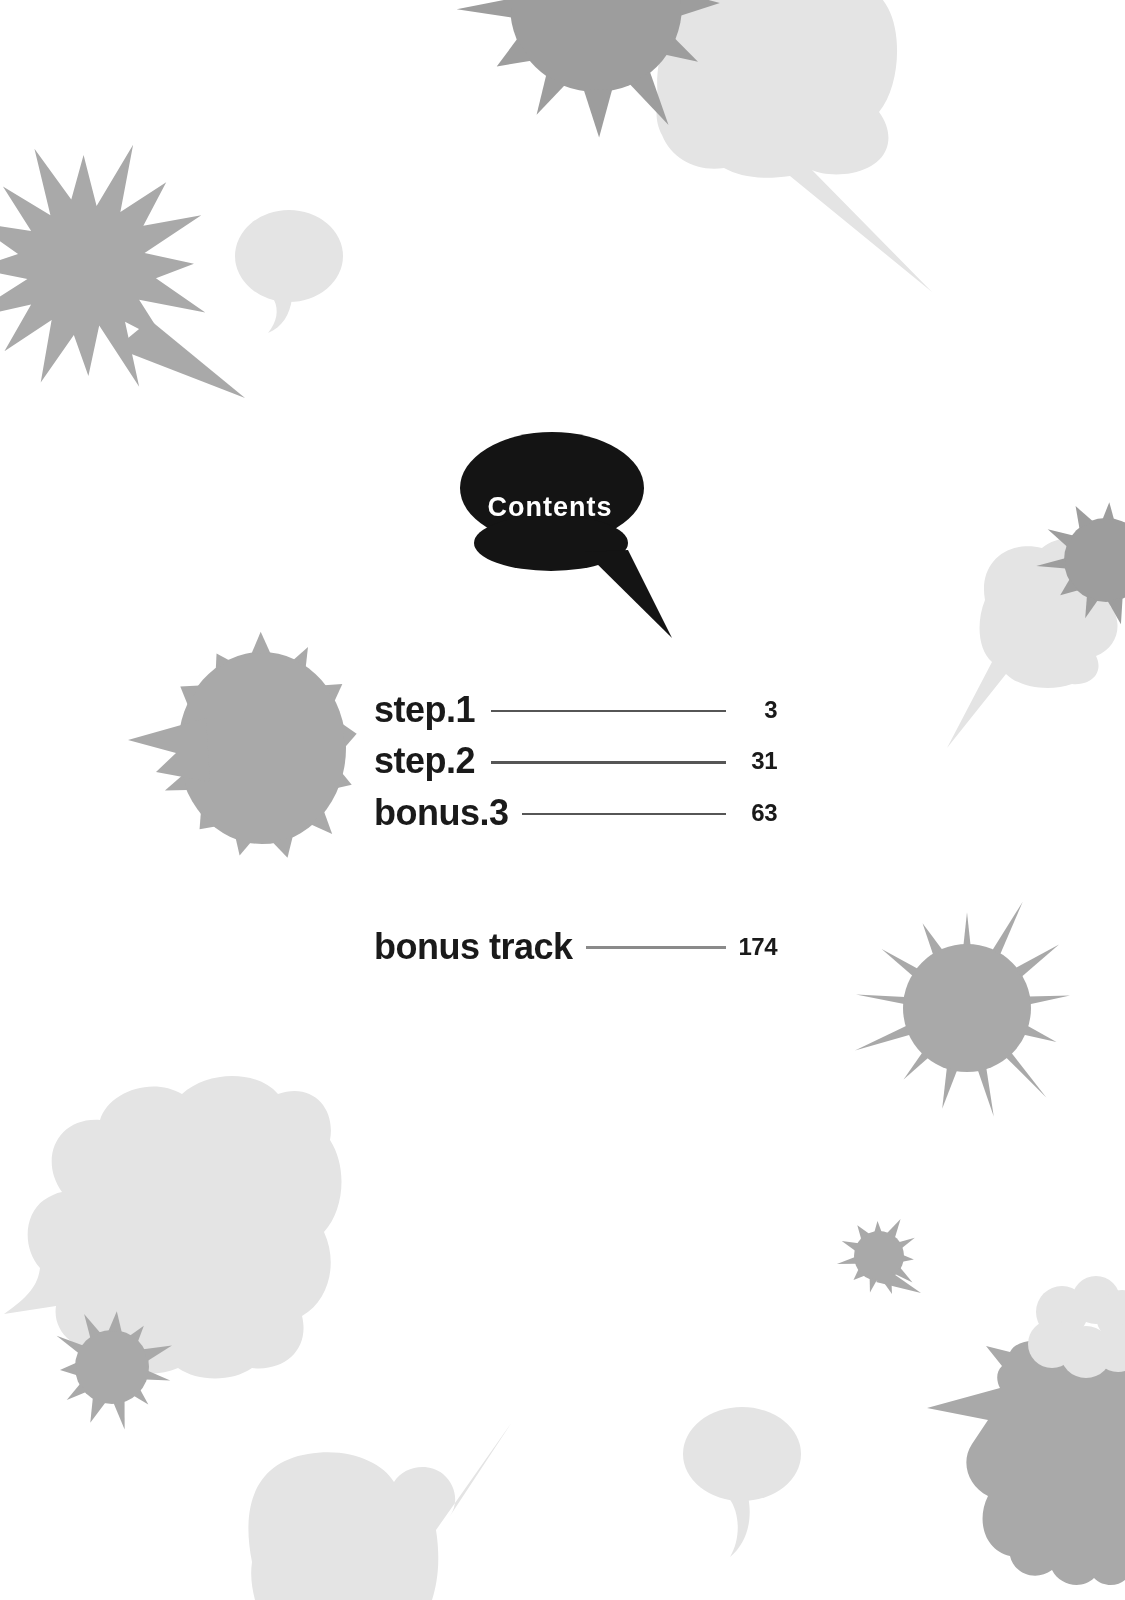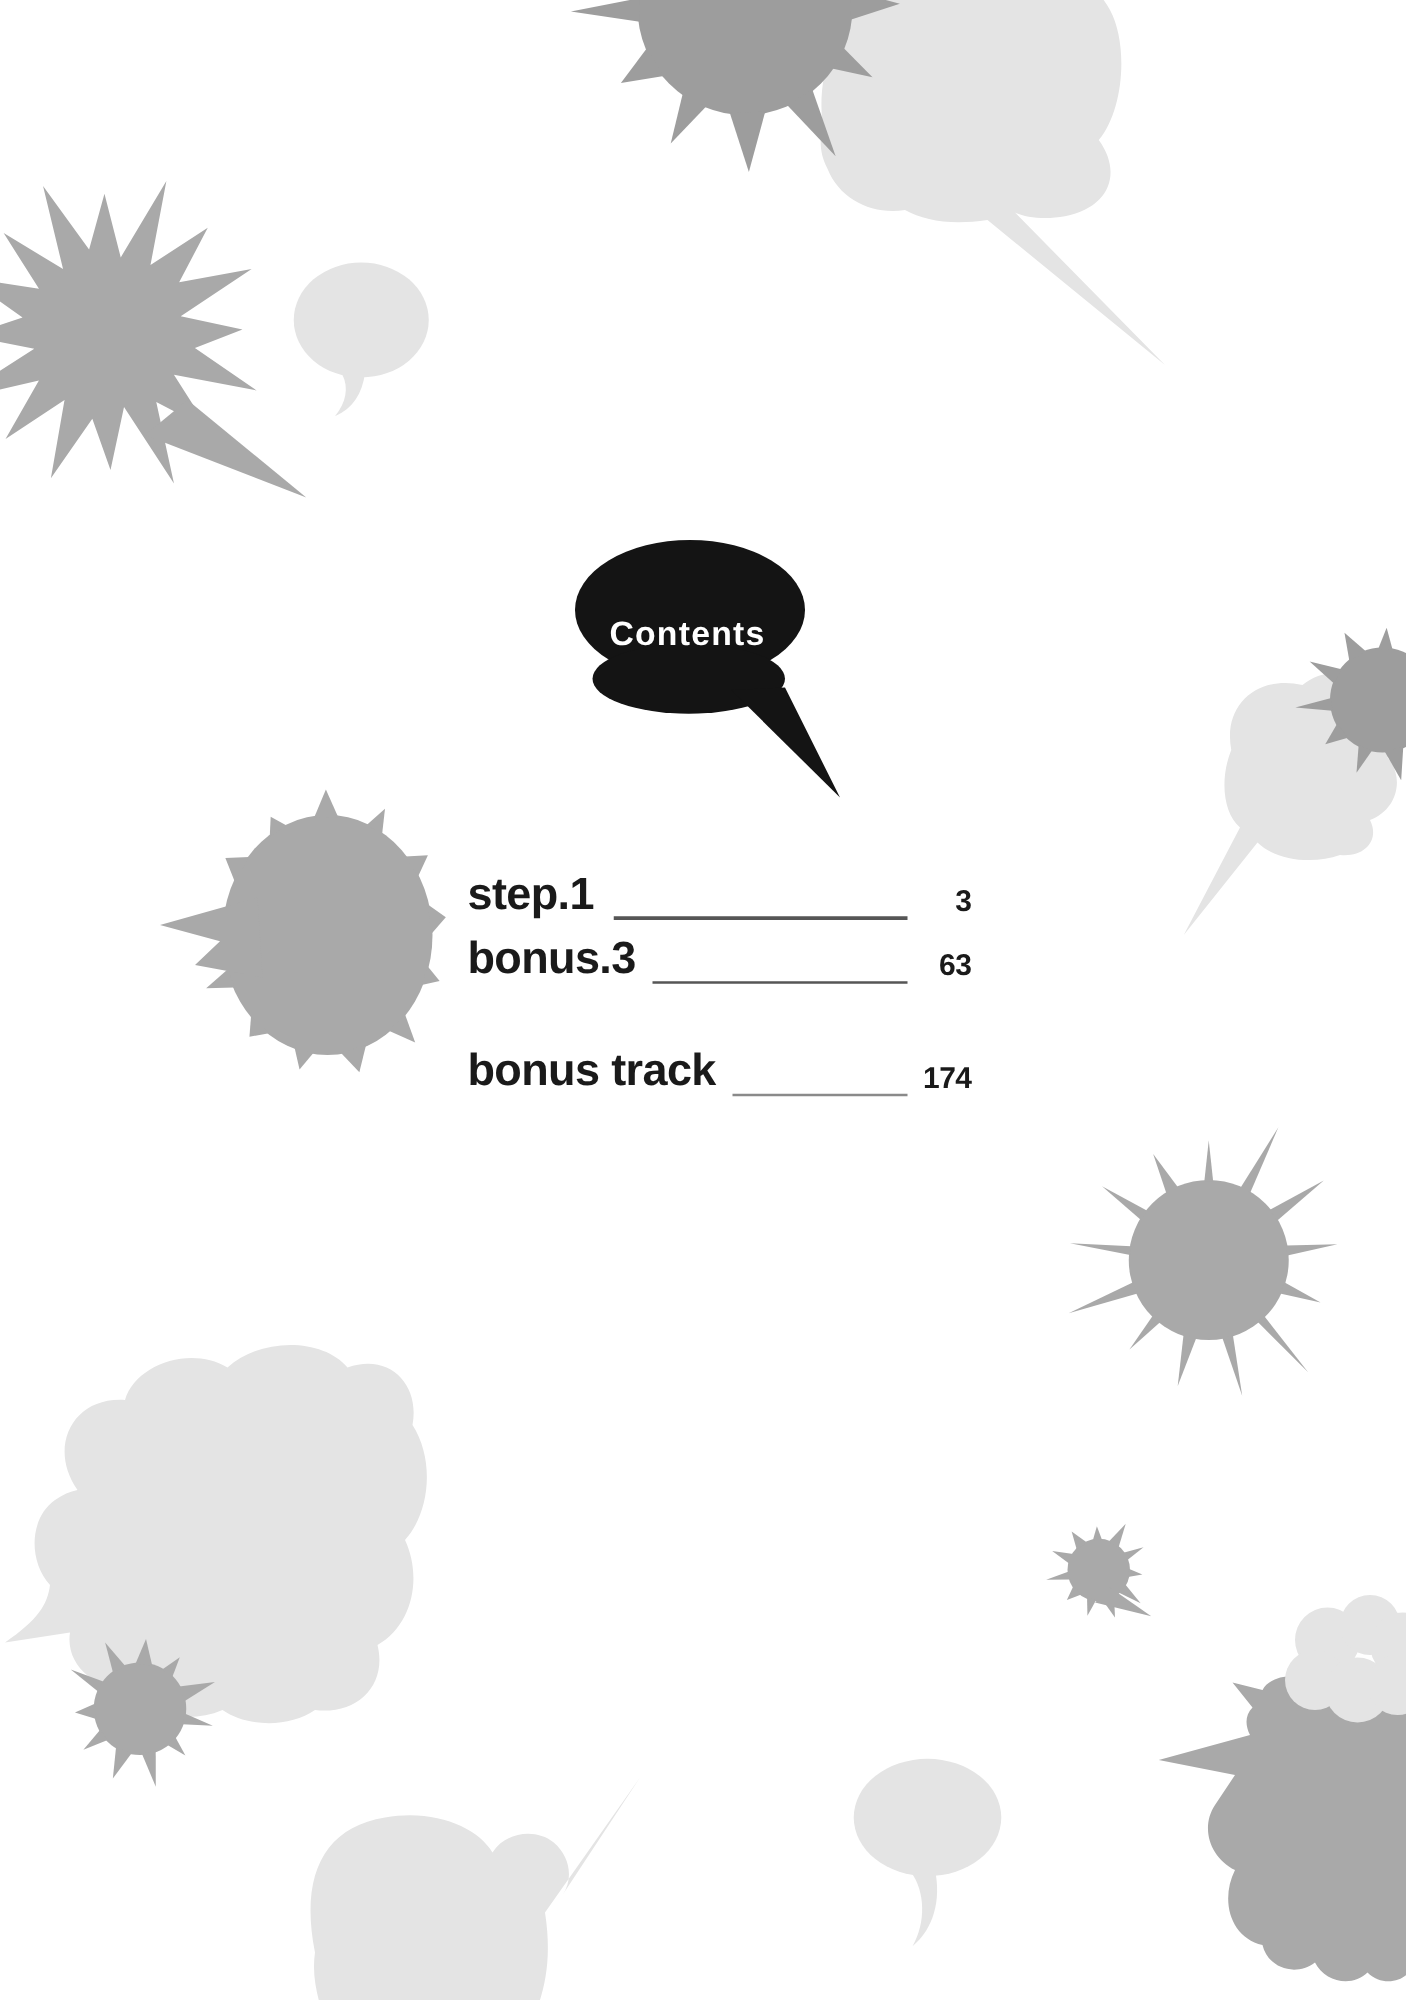--- a/index.html
+++ b/index.html
@@ -8,22 +8,22 @@
     background:var(--bg,#fff);
     font-family:Liberation Sans, sans-serif;
   }
   #decor-svg{position:absolute;left:0;top:0;width:1125px;height:1600px;display:block;}
   .bubble-label{
     position:absolute;left:450px;top:492px;width:200px;
     text-align:center;color:var(--bubble-text,#fff);
     font-size:27px;font-weight:bold;letter-spacing:1px;
   }
   .toc{position:absolute;left:374px;top:684px;width:403px;}
-  .toc-row{display:flex;align-items:flex-end;height:51.6px;}
-  .toc-row.bonus{margin-top:38px;}
+  .toc-row{display:flex;align-items:center;height:51.6px;}
+  .toc-row.bonus{margin-top:82px;}
   .toc-label{
     min-width:104px;font-size:36px;font-weight:bold;color:var(--ink,#1a1a1a);
     letter-spacing:-0.5px;white-space:nowrap;
   }
   .toc-leader{flex:1;height:2.5px;background:var(--leader,#565656);margin:2px 9px 0 13px;}
   .toc-row.bonus .toc-leader{background:var(--leader2,#8a8a8a);height:2.2px;}
   .toc-page{
     min-width:42px;text-align:right;font-size:24px;font-weight:bold;
     color:var(--ink,#1a1a1a);letter-spacing:-0.5px;
   }
@@ -196,20 +196,25 @@
 
   <div class="bubble-label">Contents</div>
 
   <div class="toc">
     <div class="toc-row">
       <span class="toc-label">step.1</span>
       <span class="toc-leader"></span>
       <span class="toc-page">3</span>
     </div>
     <div class="toc-row">
+      <span class="toc-label">step.2</span>
+      <span class="toc-leader"></span>
+      <span class="toc-page">31</span>
+    </div>
+    <div class="toc-row">
       <span class="toc-label">bonus.3</span>
       <span class="toc-leader"></span>
       <span class="toc-page">63</span>
     </div>
     <div class="toc-row bonus">
       <span class="toc-label">bonus track</span>
       <span class="toc-leader"></span>
       <span class="toc-page">174</span>
     </div>
   </div>

